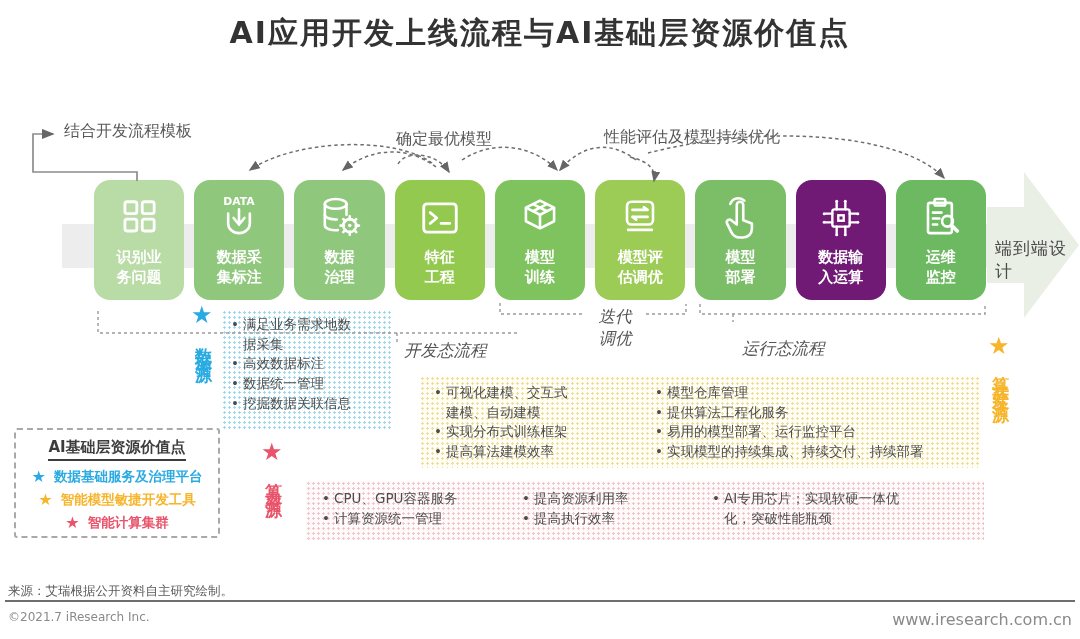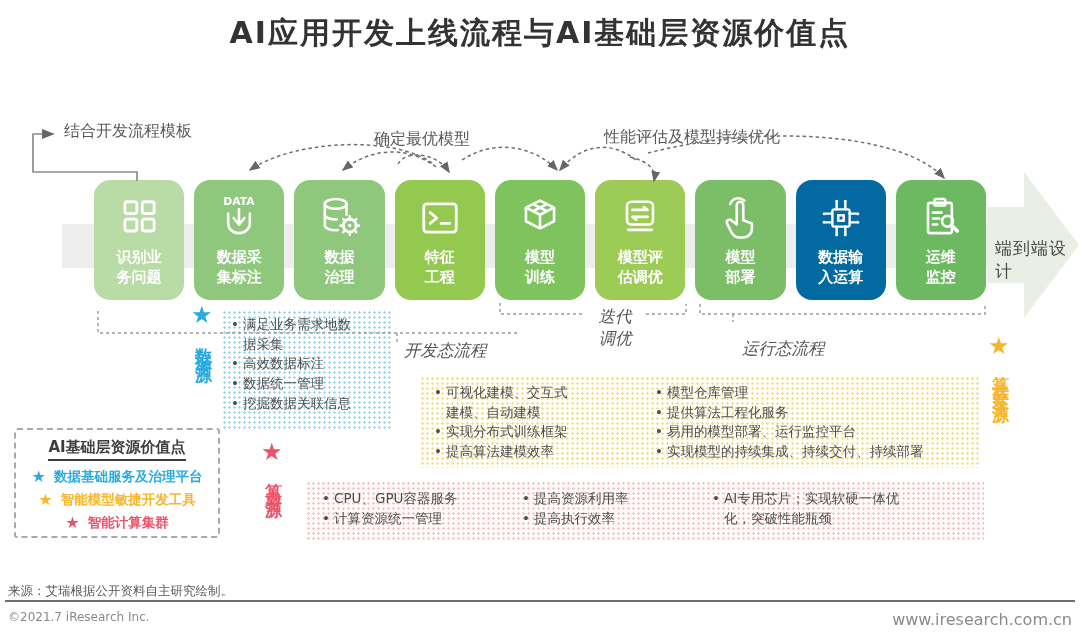--- a/index.html
+++ b/index.html
@@ -41,21 +41,21 @@
   .footer-url{right:8px;top:610px;font-size:16px;color:#8a8a8a;}
 </style>
 </head>
 <body>
 
 <div class="canvas">
 
   <div class="abs page-title">AI应用开发上线流程与AI基础层资源价值点</div>
 
   <div class="abs ann" style="left:64px;top:121px;">结合开发流程模板</div>
-  <div class="abs ann" style="left:374px;top:129px;">确定最优模型</div>
+  <div class="abs ann" style="left:396px;top:129px;">确定最优模型</div>
   <div class="abs ann" style="left:604px;top:127px;">性能评估及模型持续优化</div>
 
   <div class="abs gray-band"></div>
 
   <div class="abs flow-row">
     <div class="step" style="background:#b9dba6">
       <svg class="icon" viewBox="0 0 48 48" fill="none" stroke="#fff" stroke-width="2.6">
         <rect x="11" y="9" width="11" height="11" rx="2"></rect>
           <rect x="27" y="9" width="11" height="11" rx="2"></rect>
         <rect x="11" y="25" width="11" height="11" rx="2"></rect>
@@ -112,21 +112,21 @@
 估调优</div>
     </div>
     <div class="step" style="background:#7cbd68">
       <svg class="icon" viewBox="0 0 48 48" fill="none" stroke="#fff" stroke-width="2.4" stroke-linecap="round" stroke-linejoin="round">
         <path d="M15 11 a8 8 0 0 1 13 -3"></path>
         <path d="M21 30 V12 a3 3 0 0 1 6 0 v14 l8 3 v5 a8 8 0 0 1 -8 8 h-3 a9 9 0 0 1 -8 -5 l-4 -8 a2.6 2.6 0 0 1 4.5 -2.5 z"></path>
       </svg>
       <div class="step-label">模型
 部署</div>
     </div>
-    <div class="step" style="background:#0369a1">
+    <div class="step" style="background:#701a75">
       <svg class="icon" viewBox="0 0 48 48" fill="none" stroke="#fff" stroke-width="2.2" stroke-linecap="round">
         <rect x="16" y="16" width="16" height="16" rx="2"></rect>
         <rect x="21.5" y="21.5" width="5" height="5"></rect>
         <path d="M20 16 V10 M28 16 V10 M20 32 v6 M28 32 v6 M16 20 h-6 M16 28 h-6 M32 20 h6 M32 28 h6"></path>
         <circle cx="20" cy="8.5" r="1.4" fill="#fff" stroke="none"></circle>
           <circle cx="28" cy="8.5" r="1.4" fill="#fff" stroke="none"></circle>
         <circle cx="20" cy="39.5" r="1.4" fill="#fff" stroke="none"></circle>
           <circle cx="28" cy="39.5" r="1.4" fill="#fff" stroke="none"></circle>
         <circle cx="8.5" cy="20" r="1.4" fill="#fff" stroke="none"></circle>
           <circle cx="8.5" cy="28" r="1.4" fill="#fff" stroke="none"></circle>

